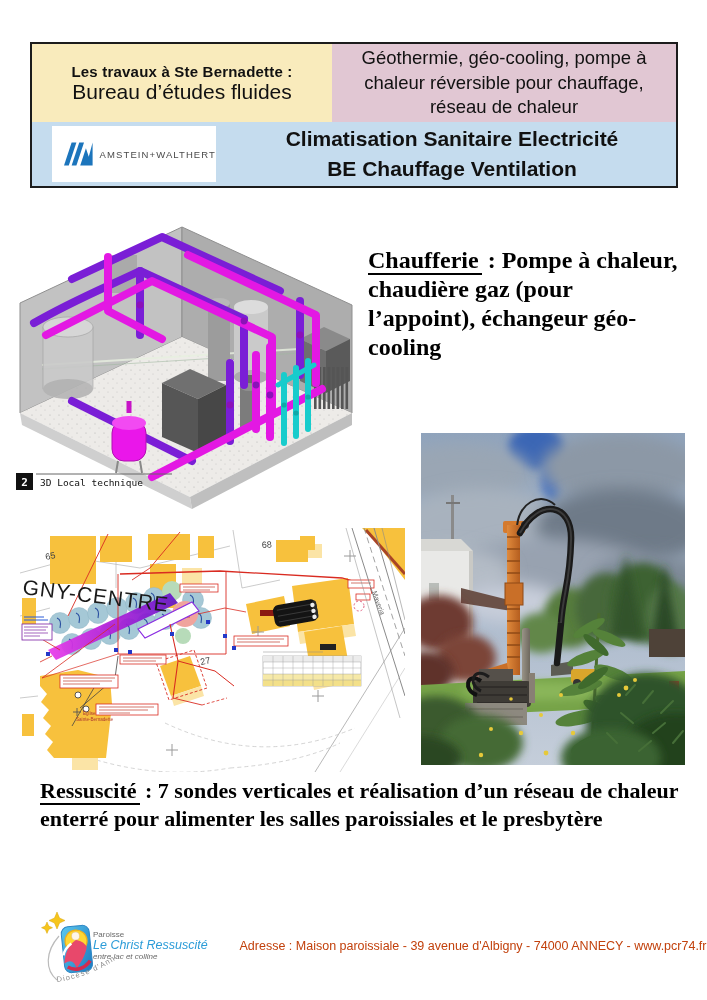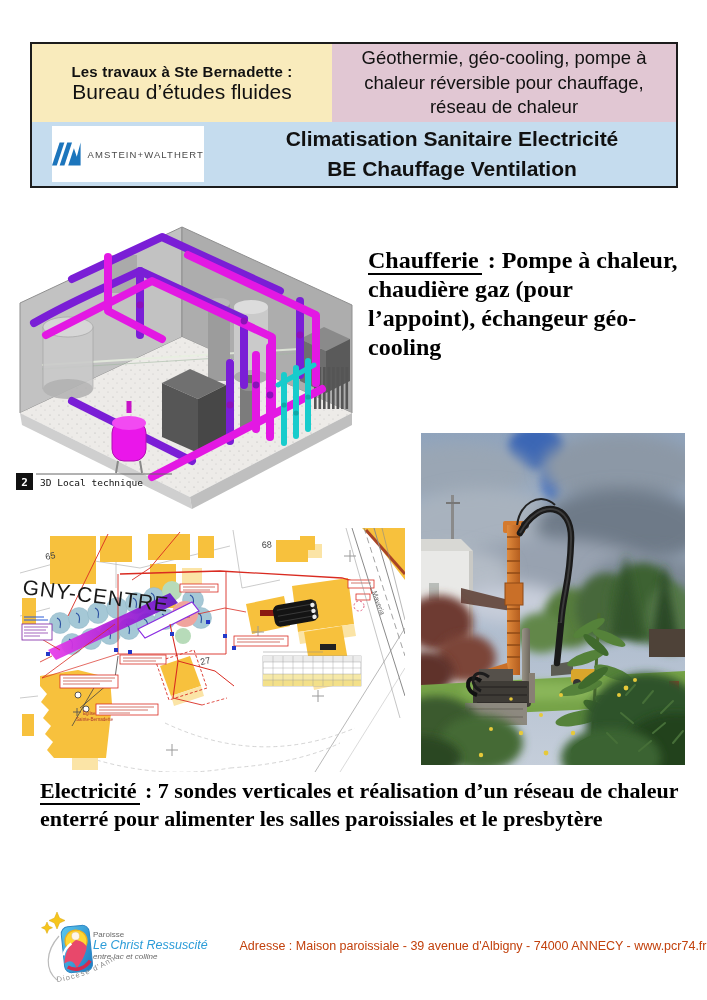--- a/index.html
+++ b/index.html
@@ -9,21 +9,21 @@
   .hcell{position:absolute;box-sizing:border-box;border:2px solid #1c1c1c;}
   .cell1{left:30px;top:42px;width:304px;height:82px;background:#F9EBBC;
          display:flex;flex-direction:column;align-items:center;justify-content:center;}
   .cell1 .l1{font-size:15px;font-weight:bold;letter-spacing:.2px;}
   .cell1 .l2{font-size:21px;margin-top:0;}
   .cell2{left:332px;top:42px;width:346px;height:82px;background:#E1C7D3;border-left:none;
          display:flex;align-items:center;justify-content:flex-end;text-align:center;
          font-size:18.5px;line-height:1.35;padding:0 10px;}
   .row2{left:30px;top:122px;width:648px;height:66px;background:#C5DCEE;border-top:none;}
   .logobox{position:absolute;left:20px;top:4px;width:152px;height:56px;background:#fff;
-           display:flex;align-items:center;justify-content:center;gap:7px;}
+           display:flex;align-items:center;justify-content:center;gap:7px;padding-left:12px;}
   .awtext{font-size:9.5px;letter-spacing:1.1px;color:#4a4a4a;}
   .betext{position:absolute;left:200px;right:4px;top:0;height:100%;
           display:flex;flex-direction:column;align-items:center;justify-content:center;
           font-weight:bold;font-size:21px;line-height:1.42;text-align:center;}
   
   .fig3d{position:absolute;left:12px;top:215px;}
   .map{position:absolute;left:20px;top:528px;}
   .photo{position:absolute;left:421px;top:433px;}
   
   .serifblock{position:absolute;font-family:Liberation Serif, serif;font-weight:bold;color:#000;}
@@ -514,21 +514,21 @@
         <circle cx="205" cy="255" r="2.4"></circle>
           <circle cx="214" cy="247" r="2"></circle>
           <circle cx="198" cy="262" r="2"></circle>
         <circle cx="125" cy="320" r="2.4"></circle>
           <circle cx="60" cy="322" r="2.2"></circle>
       </g>
     </g>
   </svg>
 
   <div class="serifblock geothermie">
-    <span class="utitle">Electricité</span><span> : 7 sondes verticales et réalisation d’un réseau de chaleur enterré pour alimenter les salles paroissiales et le presbytère</span>
+    <span class="utitle">Ressuscité</span><span> : 7 sondes verticales et réalisation d’un réseau de chaleur enterré pour alimenter les salles paroissiales et le presbytère</span>
   </div>
 
   <svg class="parishlogo" width="200" height="90" viewBox="0 0 200 90">
     <defs>
       <linearGradient id="bluePanel" x1="0" y1="0" x2="1" y2="1">
         <stop offset="0" stop-color="#5BC8EE"></stop>
           <stop offset="1" stop-color="#1C79BF"></stop>
       </linearGradient>
       <path id="dioPath" d="M 22,74 Q 52,70 80,52" fill="none"></path>
     </defs>

